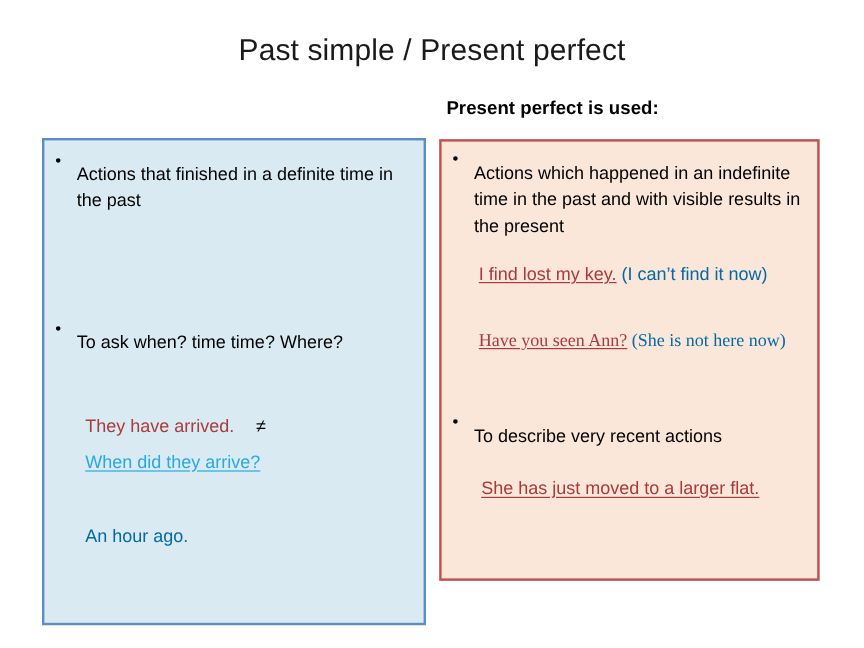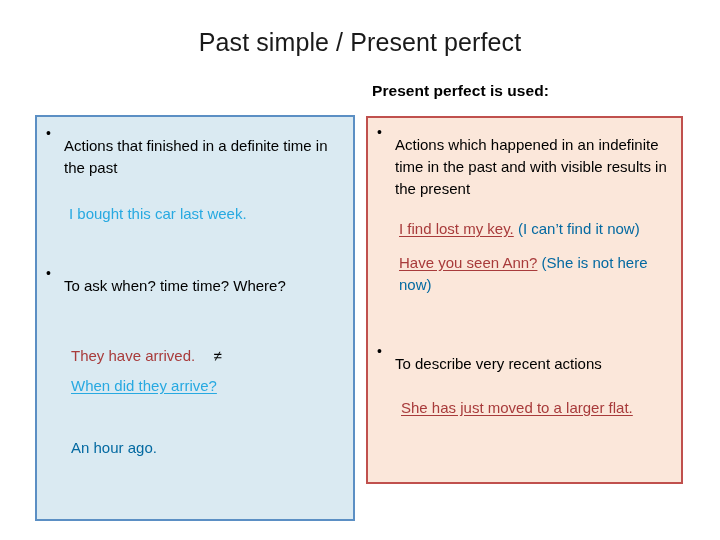--- a/index.html
+++ b/index.html
@@ -108,40 +108,39 @@
   #lp-b1 { left: 46px;  top: 123px; width: 295px; }
   #lp-ex1{ left: 69px;  top: 203px; width: 280px; }
   #lp-b2 { left: 46px;  top: 263px; width: 300px; }
   #lp-ex2{ left: 71px;  top: 345px; width: 275px; }
   #lp-ex3{ left: 71px;  top: 375px; width: 275px; }
   #lp-ex4{ left: 71px;  top: 405px; width: 275px; }
 
   
   #rp-b1 { left: 377px; top: 122px; width: 302px; }
   #rp-ex1{ left: 399px; top: 218px; width: 278px; }
-  #rp-ex2{ left: 399px; top: 252px; width: 278px; }
+  #rp-ex2{ left: 399px; top: 273px; width: 278px; font-family: Liberation Serif, serif; }
   #rp-b2 { left: 377px; top: 341px; width: 300px; }
   #rp-ex3{ left: 401px; top: 397px; width: 272px; }
 </style>
 </head>
 <body>
 
 <div class="slide">
 
   <div class="slide-title">Past simple / Present perfect</div>
 
 
   <div class="panel left"></div>
 
   <div class="bullet-block" id="lp-b1">
     <span class="bullet-dot">•</span>
     <span class="bullet-text">Actions that finished in a definite time in the past</span>
   </div>
 
-  <div class="text-line c-cyan" id="lp-ex1">I bought this car last week.</div>
 
   <div class="bullet-block" id="lp-b2">
     <span class="bullet-dot">•</span>
     <span class="bullet-text">To ask  when?  time time? Where?</span>
   </div>
 
   <div class="text-line c-cyan u-line" id="lp-ex3">When did they arrive?</div>
 
   <div class="text-line" id="lp-ex2">
     <span class="c-red">They have arrived.</span>

